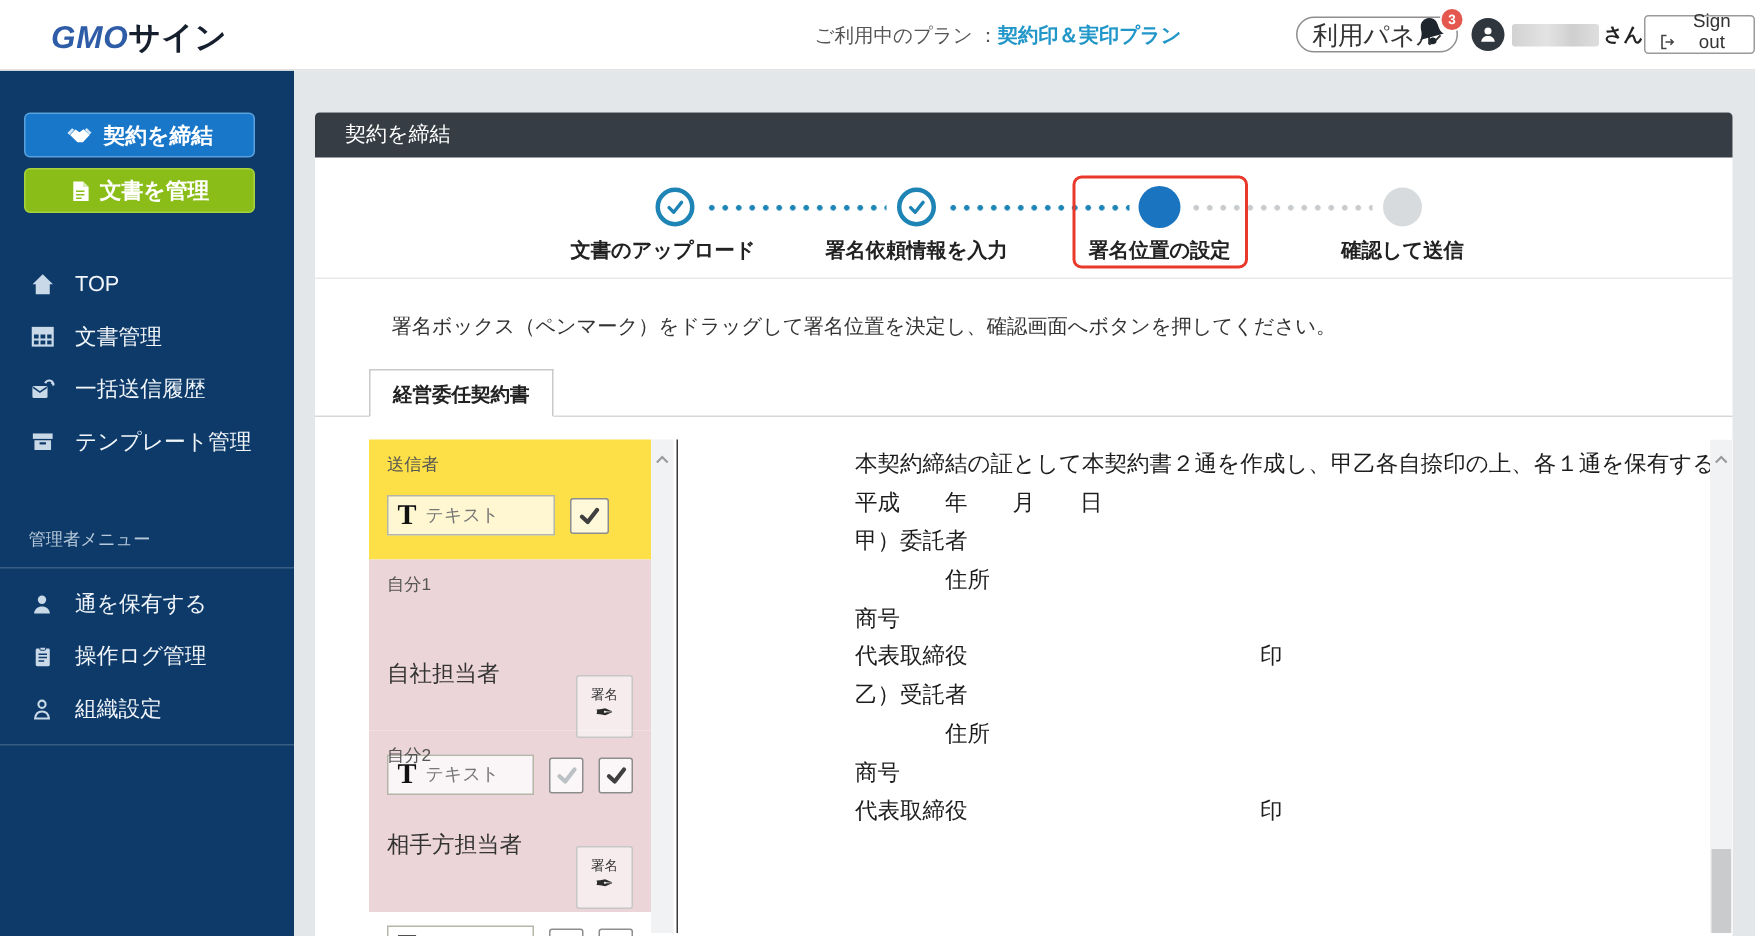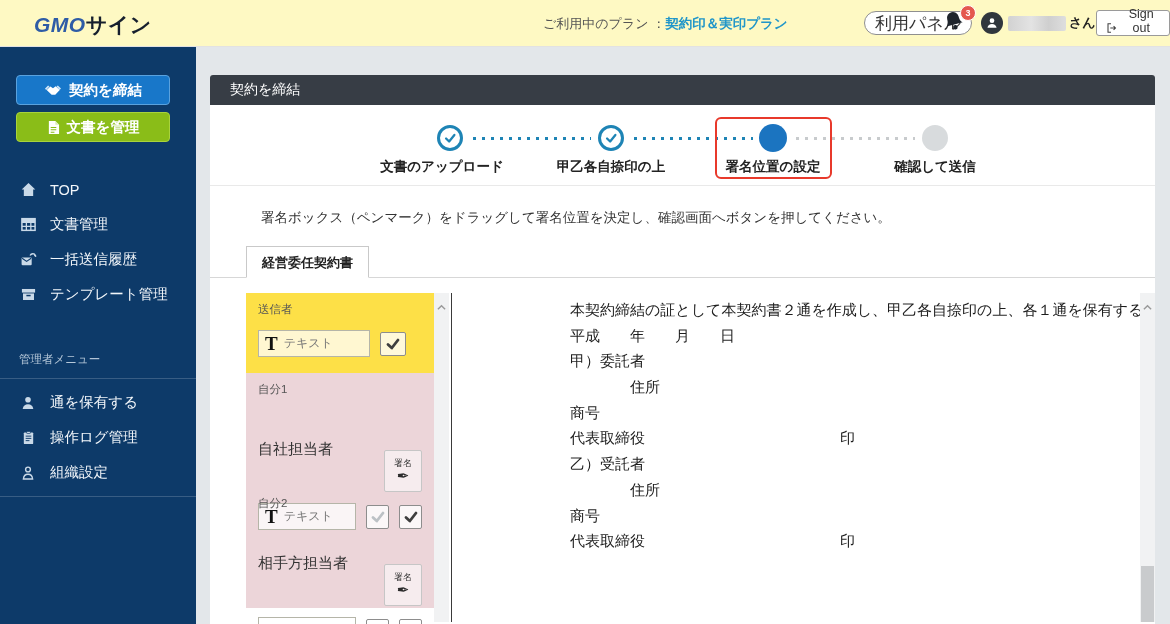--- a/index.html
+++ b/index.html
@@ -3,21 +3,21 @@
 <meta charset="utf-8">
 <style>
   * { margin:0; padding:0; box-sizing:border-box; }
   html,body { width:1170px; height:624px; }
   body {
     font-family:"Liberation Sans","DejaVu Sans",sans-serif;
     background:#e3e7ea; position:relative; overflow:hidden; color:#222;
   }
   
   .header { position:absolute; top:0; left:0; width:1170px; height:47px;
-    background:#fef9c3; border-bottom:1px solid #e2e2e2; z-index:5; }
+    background:#ffffff; border-bottom:1px solid #e2e2e2; z-index:5; }
   .logo { position:absolute; left:34px; top:11px; font-size:21px; font-weight:800; letter-spacing:.5px; cursor:pointer;}
   .logo .gmo { color:#2e5ca6; font-style:italic; }
   .logo .sign { color:#161f2d; }
   .plan { position:absolute; left:543px; top:15px; font-size:13px; color:#555; white-space:nowrap; }
   .plan .plan-name { color:#2196c9; font-weight:bold; font-size:13.5px; }
   .panel-btn { position:absolute; left:864px; top:11px; height:24px; padding:0 10px;
     border:1px solid #8f8f8f; border-radius:12px; background:#fff; font-size:17px; color:#333;
     display:flex; align-items:center; cursor:pointer; }
   .bell-wrap { position:absolute; left:942px; top:10px; width:30px; height:30px; cursor:pointer; }
   .bell-svg { transform:rotate(-15deg); }
@@ -259,21 +259,21 @@
       </div>
       <div class="circle done" style="left:388px;">
         <svg width="14" height="14" viewBox="0 0 16 16">
           <polyline points="3.5,8.5 7,12 13,4.5" fill="none" stroke="#1e84b5" stroke-width="2.6" stroke-linecap="round" stroke-linejoin="round"></polyline>
         </svg>
       </div>
       <div class="circle current" style="left:549px;"></div>
       <div class="circle pending" style="left:712px;"></div>
 
       <div class="step-label" style="left:232px;">文書のアップロード</div>
-      <div class="step-label" style="left:401px;">甲乙各自捺印の上</div>
+      <div class="step-label" style="left:401px;">署名依頼情報を入力</div>
       <div class="step-label" style="left:563px;">署名位置の設定</div>
       <div class="step-label" style="left:725px;">確認して送信</div>
 
       <div class="highlight-box"></div>
     </div>
 
     <div class="instruction">署名ボックス（ペンマーク）をドラッグして署名位置を決定し、確認画面へボタンを押してください。</div>
 
     <div class="tabbar">
       <div class="tab">経営委任契約書</div>

